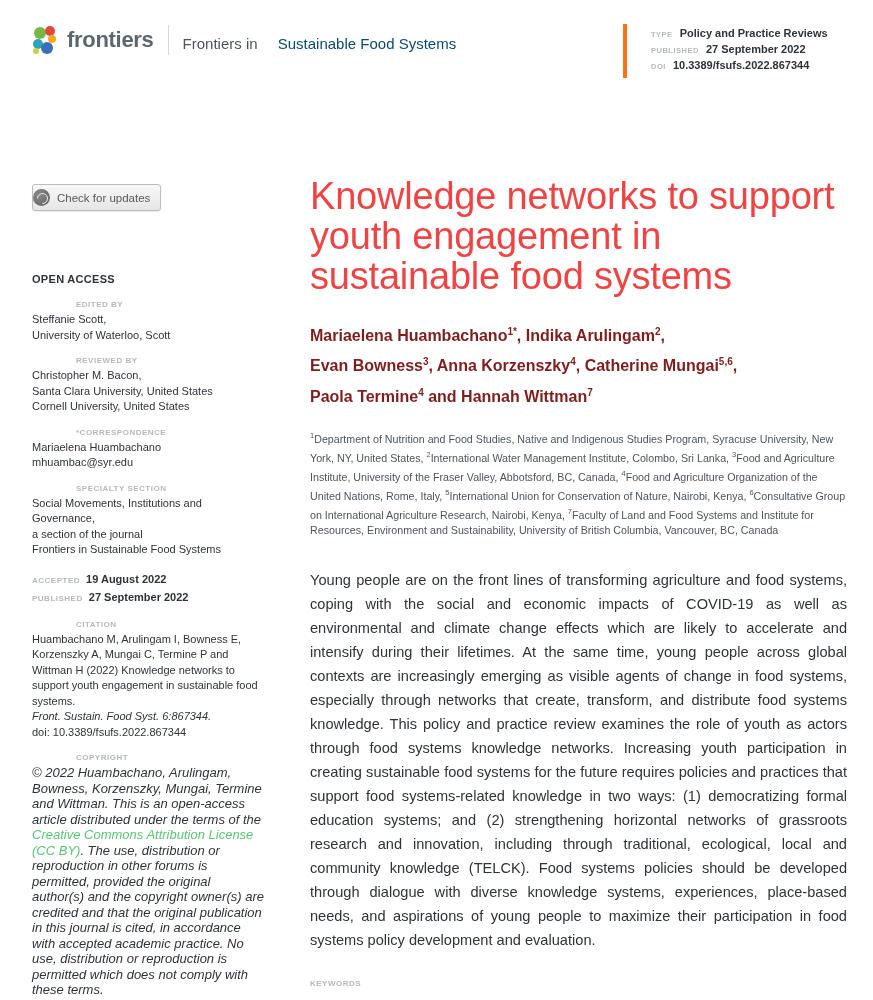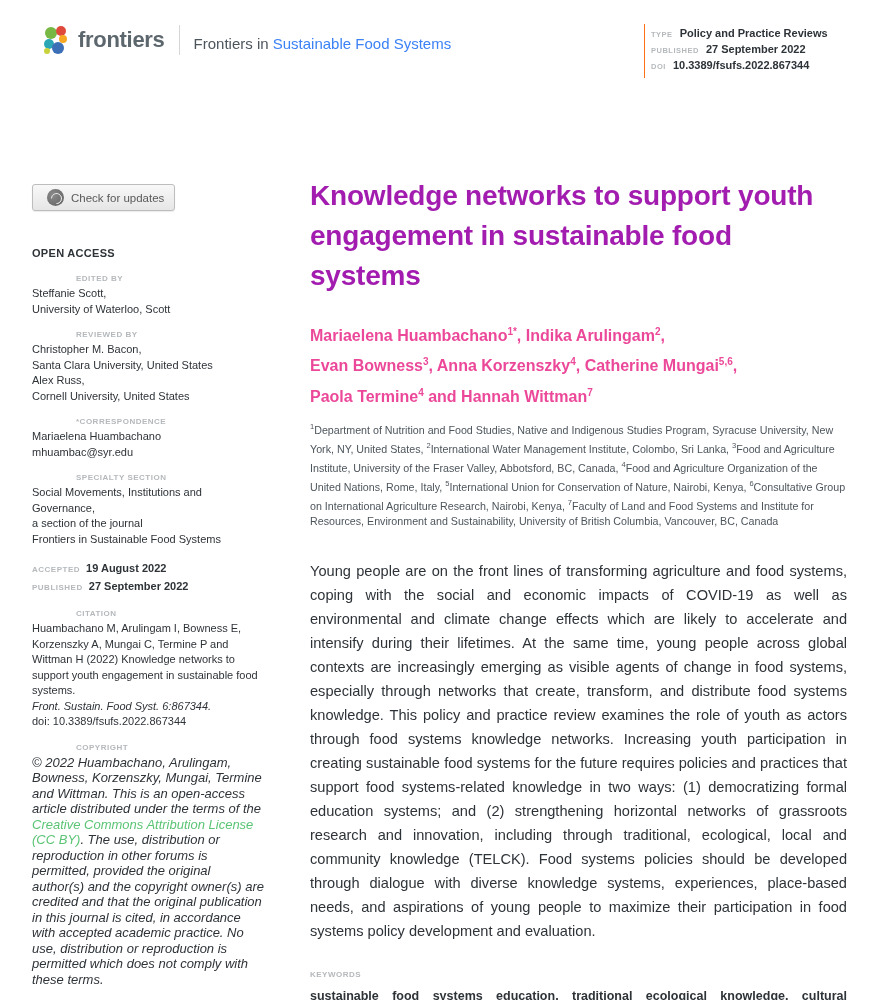--- a/index.html
+++ b/index.html
@@ -2,61 +2,61 @@
 <html><head>
 <meta charset="utf-8">
 <style>
   html,body{margin:0;padding:0;}
   body{
     width:873px;height:1000px;position:relative;background:#ffffff;
     font-family:"Liberation Sans","DejaVu Sans",sans-serif;
     color:#2e3338;overflow:hidden;
   }
   
-  .header{position:absolute;top:24px;left:41px;right:26px;display:flex;justify-content:space-between;align-items:flex-start;}
+  .header{position:absolute;top:24px;left:30px;right:26px;display:flex;justify-content:space-between;align-items:flex-start;}
   .brand{display:flex;align-items:center;}
   .logo-mark{width:28px;height:32px;position:relative;margin-right:9px;}
   .logo-mark svg{display:block;}
   .logo-word{font-size:22px;font-weight:700;color:#5c666d;letter-spacing:-0.3px;}
   .brand-divider{width:1px;height:30px;background:#d4d6d7;margin:0 14px;}
   .journal-line{font-size:15px;color:#4d555c;white-space:nowrap;padding-top:6px;}
-  .journal-line .jname{color:#3b82f6;}
-  .meta-block{border-left:1px solid #f97316;padding-left:6px;padding-top:2px;padding-bottom:4px;min-width:196px;}
+  .journal-line .jname{color:#0c4a6e;margin-left:16px;}
+  .meta-block{border-left:4px solid #f97316;padding-left:24px;padding-top:2px;padding-bottom:4px;min-width:196px;}
   .meta-row{font-size:11px;line-height:15px;white-space:nowrap;}
   .meta-label{font-size:7.5px;font-weight:700;color:#b5b9bc;letter-spacing:.5px;margin-right:4px;text-transform:uppercase;}
   .meta-value{font-weight:700;color:#2e3338;}
   
   .sidebar{position:absolute;left:32px;top:184px;width:234px;}
   .check-btn{
     display:inline-flex;align-items:center;gap:7px;
     border:1px solid #bdbdbd;border-radius:3px;
     background:linear-gradient(#f8f8f8,#e6e6e6);
-    padding:4px 10px 4px 14px;cursor:pointer;
+    padding:4px 10px 4px 0;cursor:pointer;margin-bottom:26px;
     box-shadow:0 1px 1px rgba(0,0,0,.08);
   }
   .check-btn-label{font-size:11.5px;color:#5a5a5a;}
   .crossmark{width:17px;height:17px;border-radius:50%;background:radial-gradient(circle at 35% 35%,#8a8a8a,#5f5f5f);position:relative;}
   .crossmark::after{content:"";position:absolute;left:4px;top:4px;width:9px;height:9px;border-radius:50%;border:1.5px solid #e8e8e8;border-bottom-color:transparent;transform:rotate(45deg);}
   .open-access{font-size:11px;font-weight:700;letter-spacing:.3px;color:#2e3338;margin-bottom:15px;margin-top:36px;}
   .side-section{margin-bottom:13px;}
   .side-label{font-size:8px;font-weight:700;color:#b5b9bc;letter-spacing:.5px;margin-bottom:3px;text-transform:uppercase;padding-left:44px;}
   .side-text{font-size:11px;line-height:15.5px;color:#2e3338;}
   .side-text .line{display:block;}
   .date-row{font-size:11px;line-height:16px;white-space:nowrap;}
   .date-label{font-size:8px;font-weight:700;color:#b5b9bc;letter-spacing:.5px;margin-right:3px;text-transform:uppercase;}
   .date-value{font-weight:700;color:#2e3338;}
   .italic{font-style:italic;}
   .block{display:block;}
   .green-link{color:#5bc475;cursor:pointer;}
   .email-link{color:#2e3338;cursor:pointer;}
   .copyright-text{font-size:13px;line-height:15.5px;color:#2e3338;font-style:italic;}
   
   .main{position:absolute;left:310px;top:176px;width:537px;}
-  .title{font-size:28px;line-height:40px;font-weight:700;color:#a21caf;letter-spacing:-0.2px;margin-bottom:23px;}
-  .authors{font-size:16px;line-height:26px;font-weight:700;color:#ec4899;margin-bottom:9px;}
+  .title{font-size:38px;line-height:40px;font-weight:400;color:#ef4444;letter-spacing:-0.2px;margin-bottom:23px;}
+  .authors{font-size:16px;line-height:26px;font-weight:700;color:#7f1d1d;margin-bottom:18px;}
   .authors sup{font-size:10px;font-weight:700;}
   .affiliations{font-size:10.7px;line-height:15.5px;color:#4d555c;margin-bottom:29px;}
   .affiliations sup{font-size:7.5px;}
   .abstract{font-size:14.6px;line-height:24px;color:#2e3338;text-align:justify;margin-bottom:27px;}
   .kw-label{font-size:8px;font-weight:700;color:#b5b9bc;letter-spacing:.5px;margin-bottom:8px;text-transform:uppercase;}
   .keywords{font-size:12.5px;line-height:19px;font-weight:700;color:#2e3338;text-align:justify;}
 </style>
 </head>
 <body>
 
@@ -112,21 +112,20 @@
       <span class="line">Steffanie Scott,</span>
       <span class="line">University of Waterloo, Scott</span>
     </div>
   </div>
 
   <div class="side-section">
     <div class="side-label">REVIEWED BY</div>
     <div class="side-text">
       <span class="line">Christopher M. Bacon,</span>
       <span class="line">Santa Clara University, United States</span>
-      <span class="line">Alex Russ,</span>
       <span class="line">Cornell University, United States</span>
     </div>
   </div>
 
   <div class="side-section">
     <div class="side-label">*CORRESPONDENCE</div>
     <div class="side-text">
       <span class="line">Mariaelena Huambachano</span>
       <span class="line email-link">mhuambac@syr.edu</span>
     </div>

